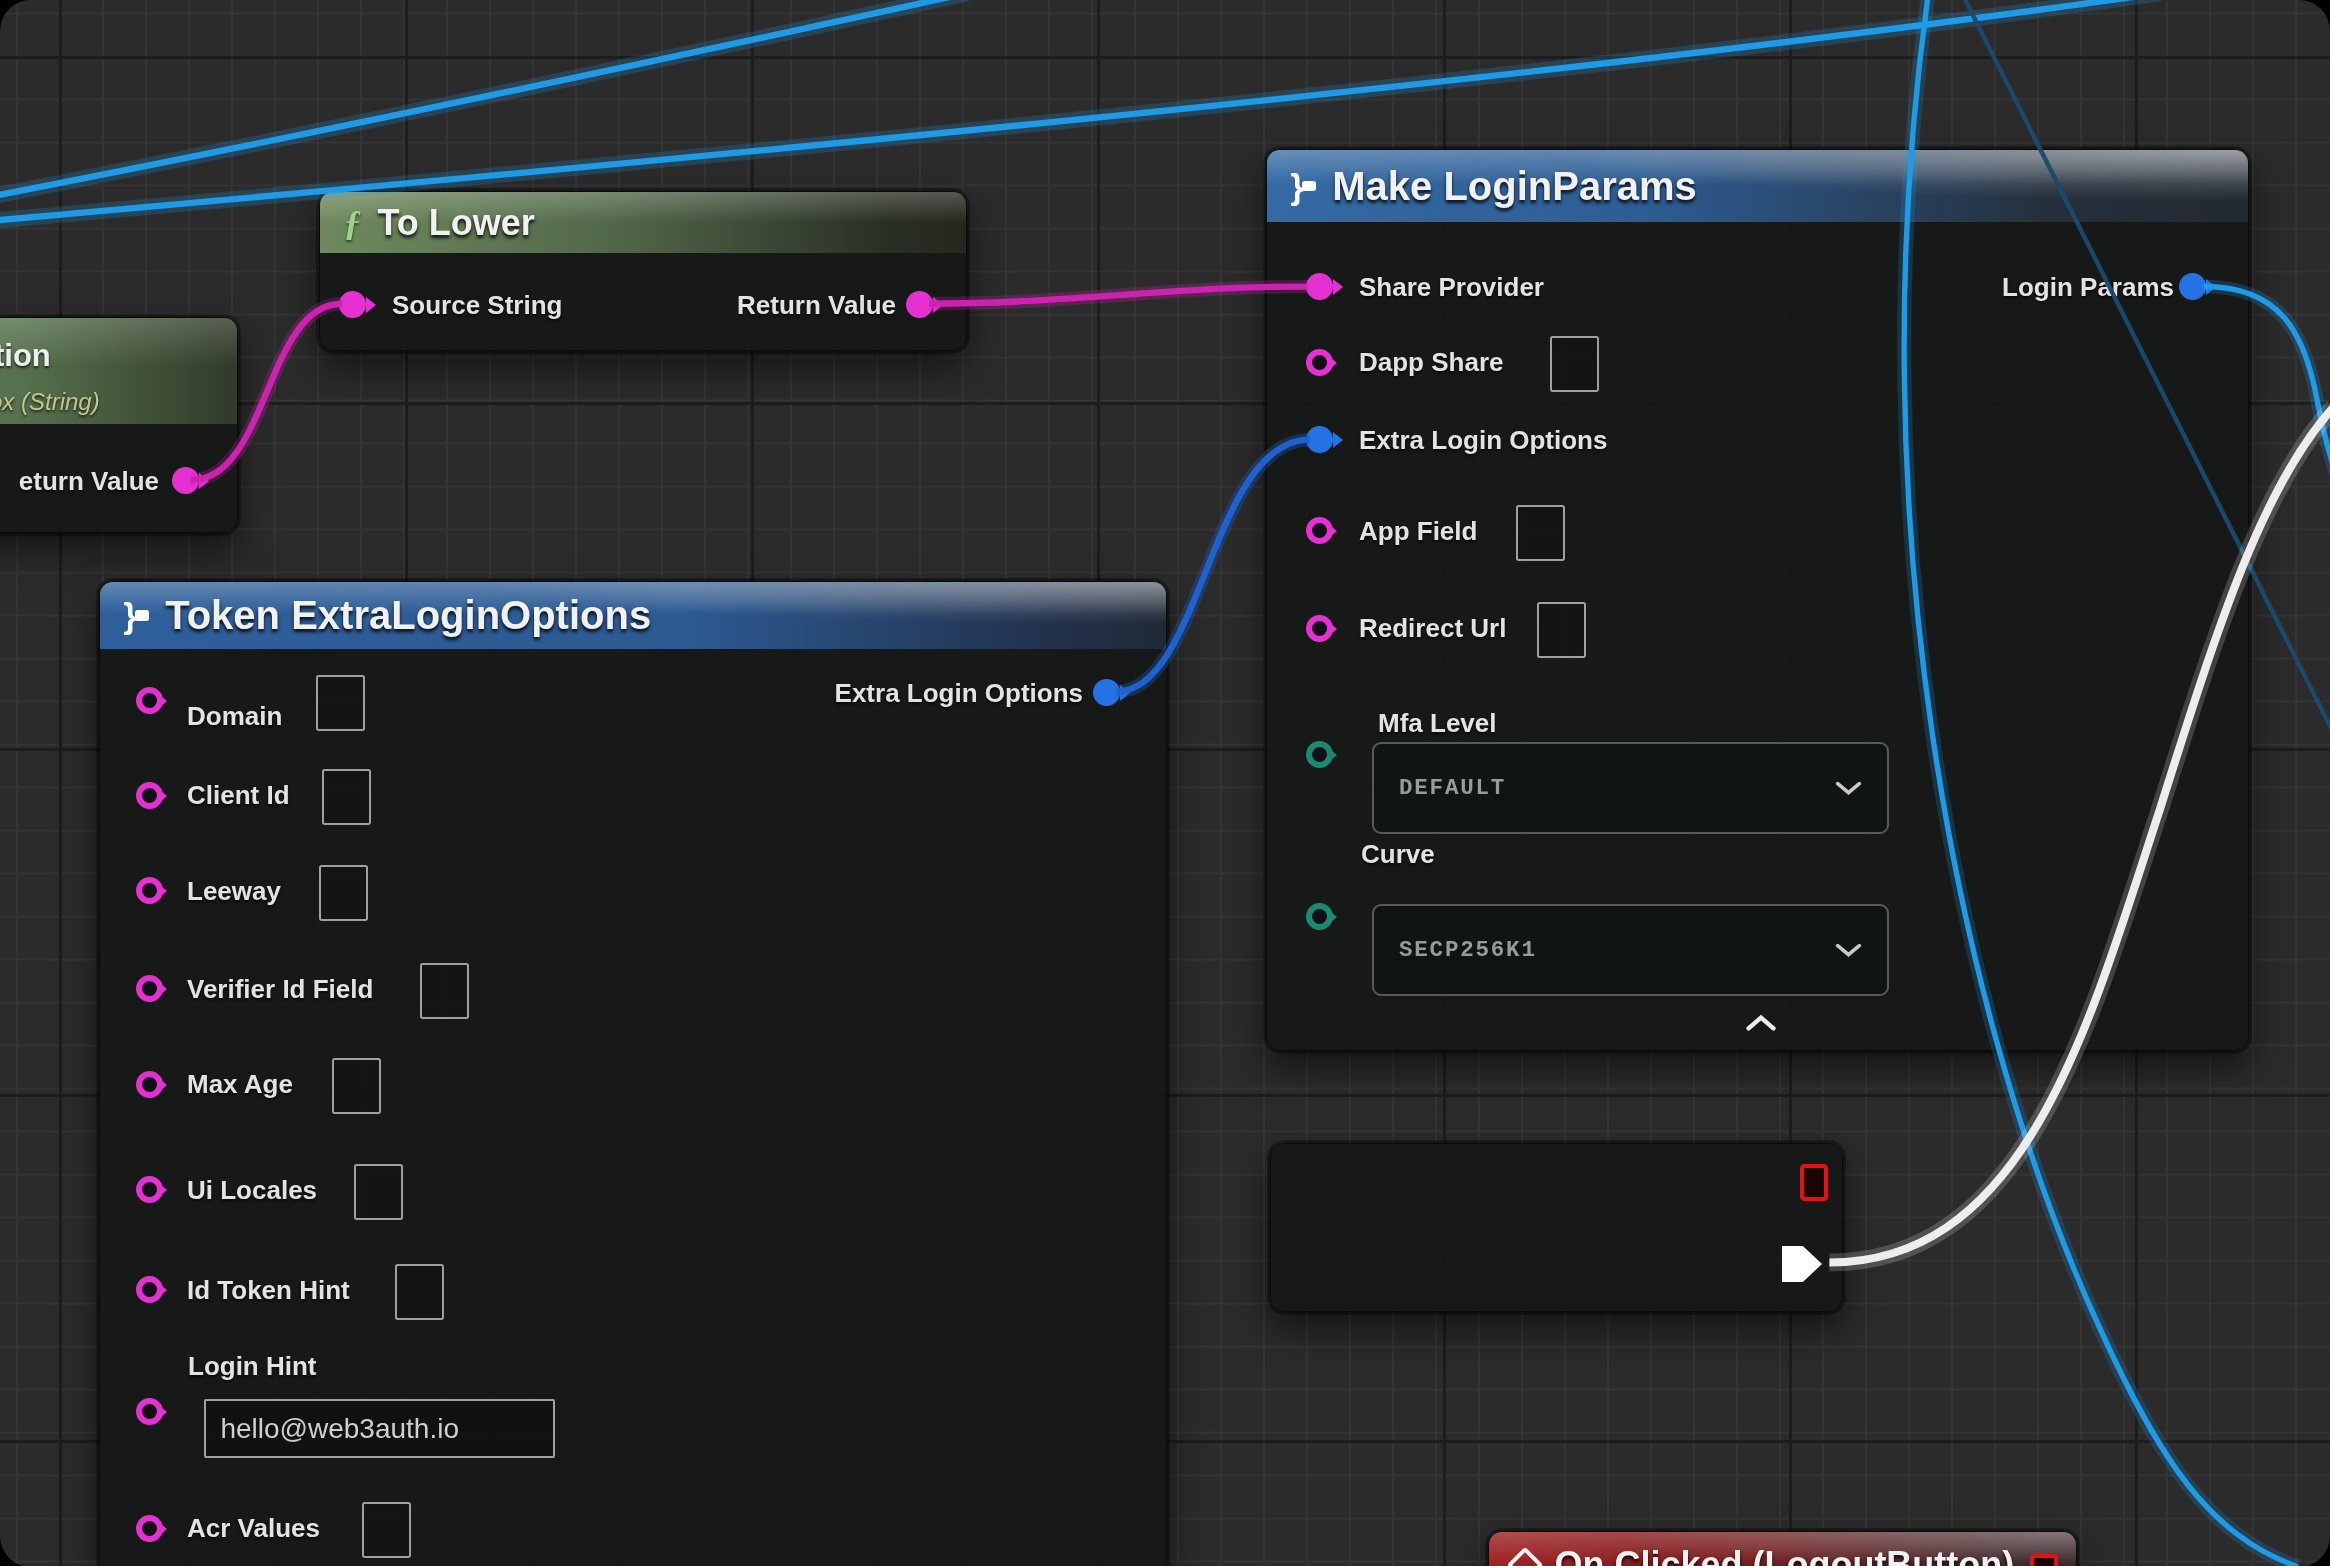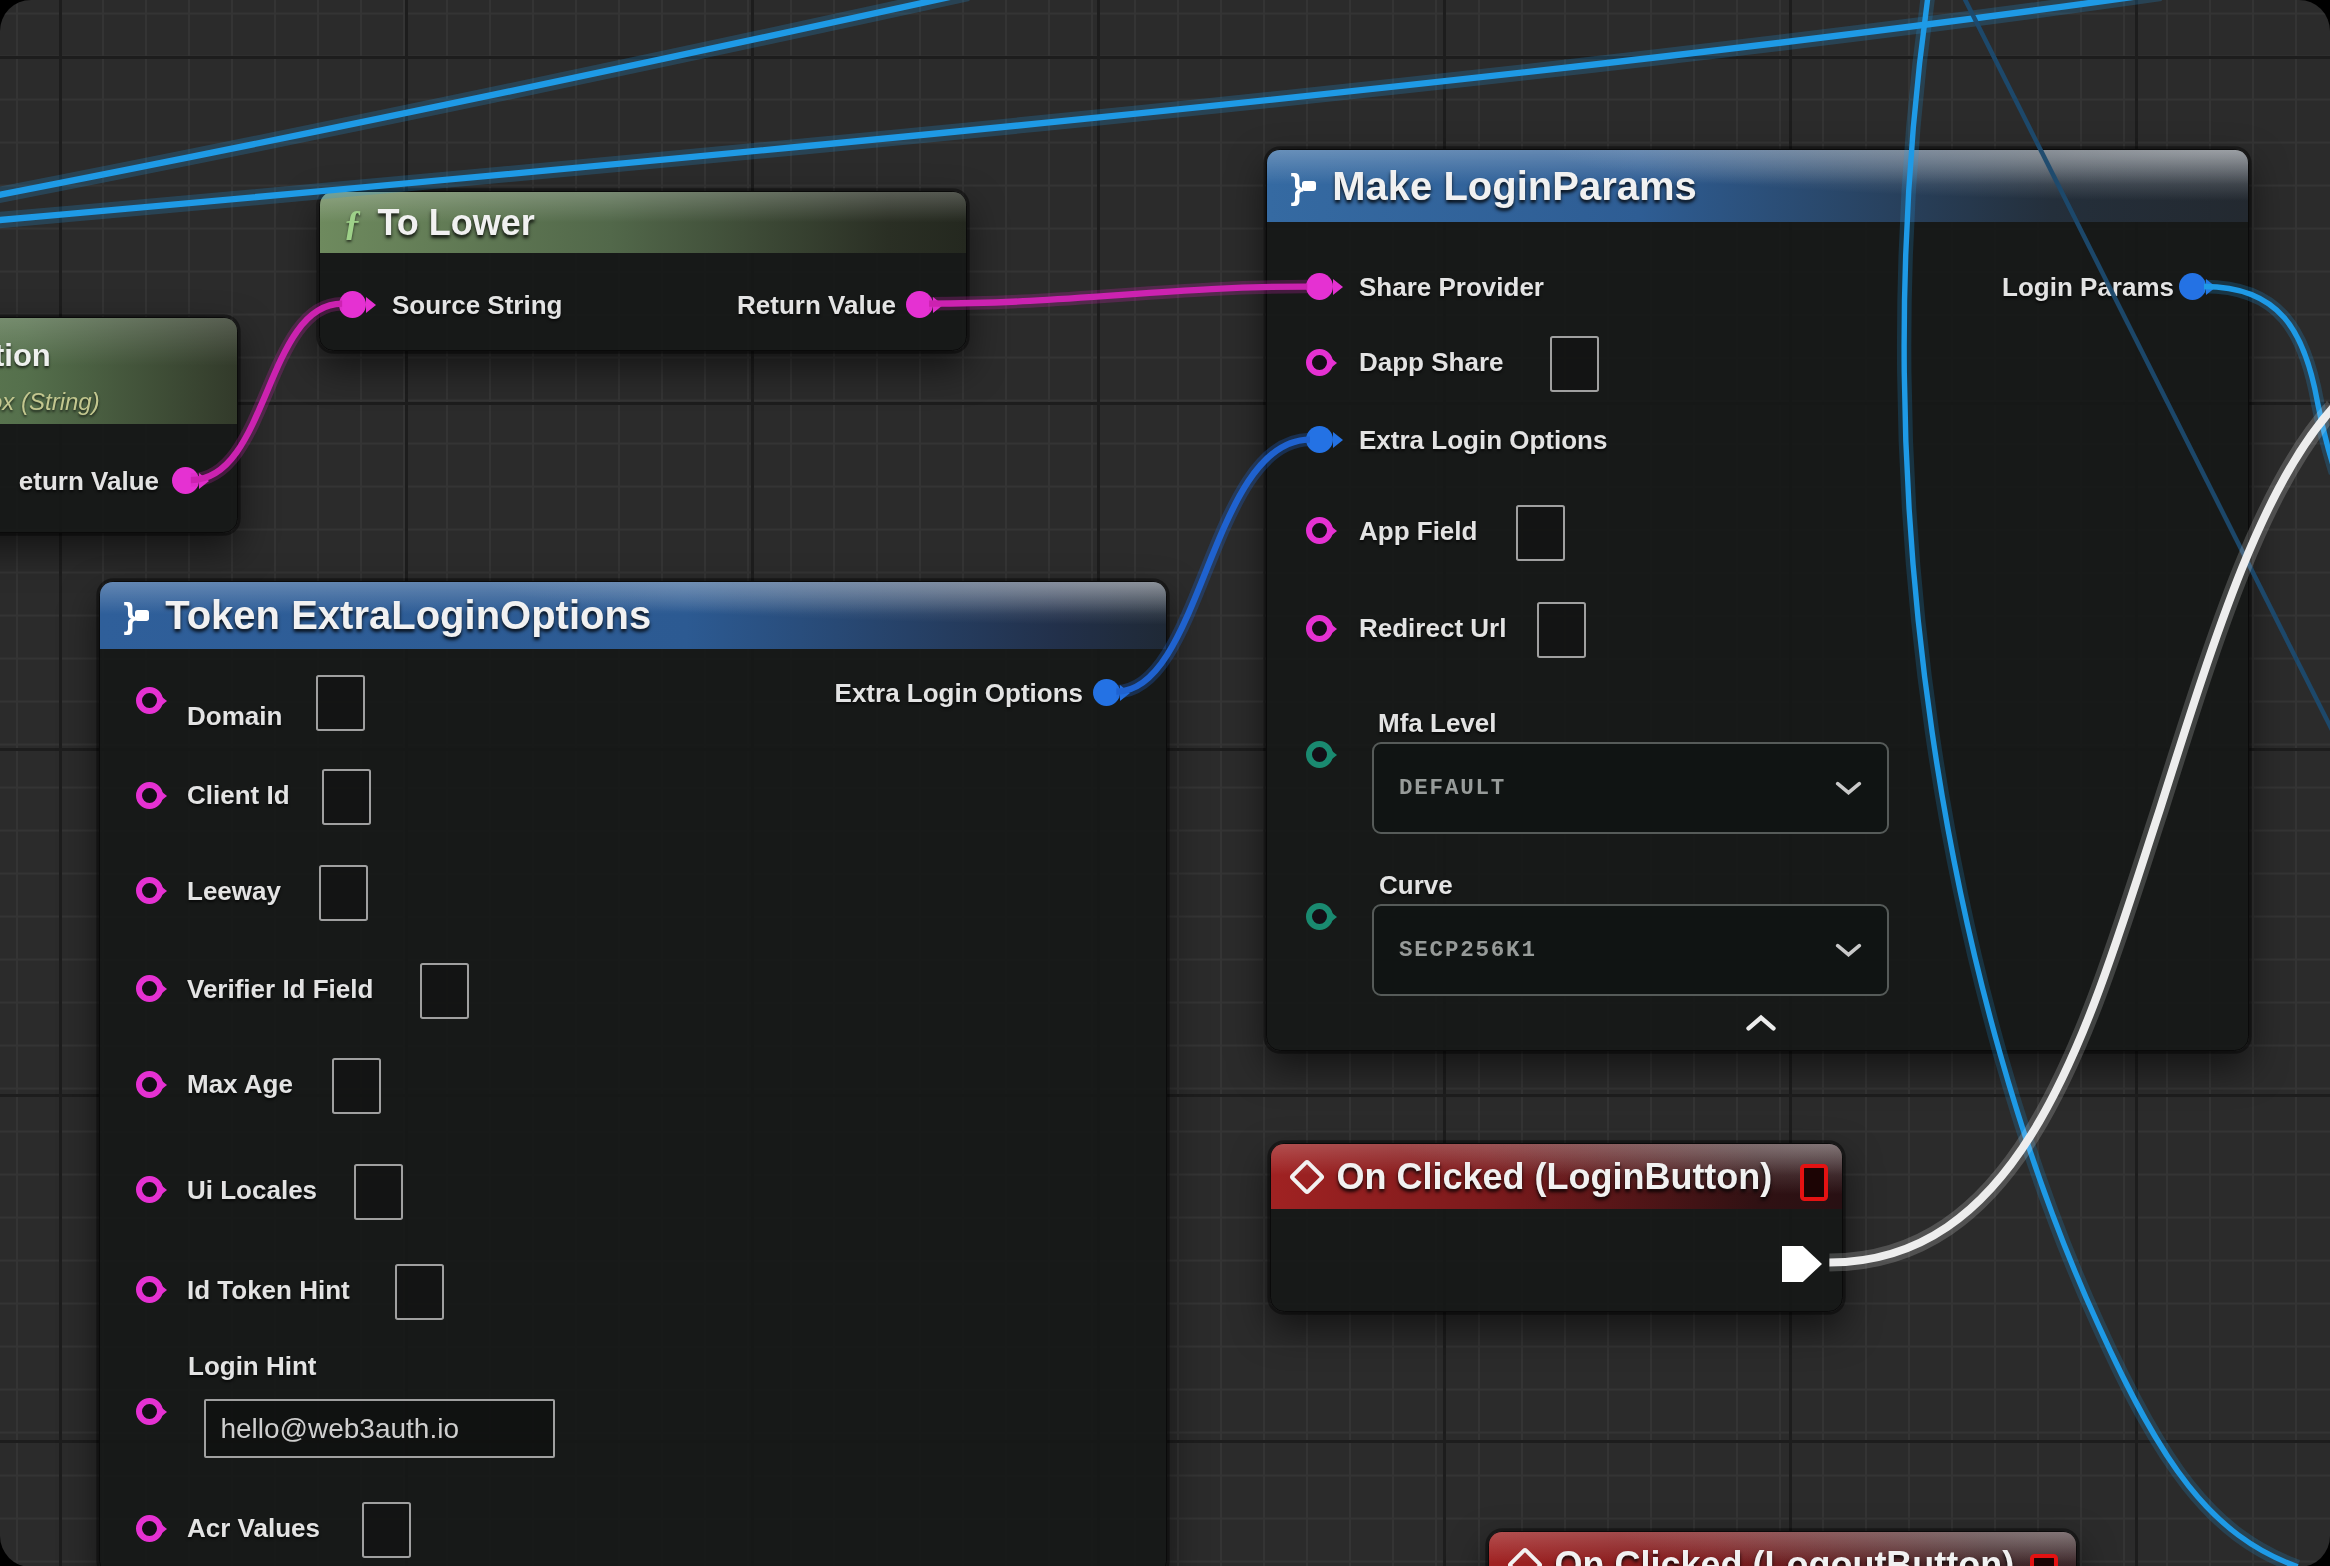--- a/index.html
+++ b/index.html
@@ -185,41 +185,37 @@
 
     <span class="plabel" style="left:94px;top:555px;margin-left:17px;">Mfa Level</span>
     <span class="pin hollow" style="--c:var(--enum-pin);left:39px;top:591px;"></span>
     <div class="dd" style="left:105px;top:592px;width:517px;height:92px;">
       <span class="val">DEFAULT</span>
       <svg width="27" height="14.4" viewBox="0 0 30 16">
           <path d="M3 3 L15 13 L27 3" fill="none" stroke="#c9c9c9" stroke-width="4" stroke-linecap="round"></path>
         </svg>
     </div>
 
-    <span class="plabel" style="left:94px;top:717px;margin-left:18px;">Curve</span>
+    <span class="plabel" style="left:94px;top:686px;">Curve</span>
     <span class="pin hollow" style="--c:var(--enum-pin);left:39px;top:753px;"></span>
     <div class="dd" style="left:105px;top:754px;width:517px;height:92px;">
       <span class="val">SECP256K1</span>
       <svg width="27" height="14.4" viewBox="0 0 30 16">
           <path d="M3 3 L15 13 L27 3" fill="none" stroke="#c9c9c9" stroke-width="4" stroke-linecap="round"></path>
         </svg>
     </div>
 
     <span class="chev" style="left:478px;top:864px;">
       <svg width="32" height="18" viewBox="0 0 36 20">
           <path d="M4 16 L18 4 L32 16" fill="none" stroke="#ececec" stroke-width="5" stroke-linecap="round"></path>
         </svg>
     </span>
   </div>
 
   <div class="node" style="left:1270px;top:1143px;width:571px;height:167px;">
-    <div class="hdr hdr-red">
-      <span class="diamond"></span>
-      <span class="title" style="font-size:36px;">On Clicked (LoginButton)</span>
-    </div>
     <span class="dbox" style="right:14.4px;top:20px;"></span>
     <span class="exec" style="left:511px;top:102px;"></span>
   </div>
 
   <div class="node" style="left:1488px;top:1531px;width:587px;height:86px;">
     <div class="hdr hdr-red">
       <span class="diamond"></span>
       <span class="title" style="font-size:36px;">On Clicked (LogoutButton)</span>
     </div>
     <span class="dbox" style="right:18px;top:21.6px;"></span>

